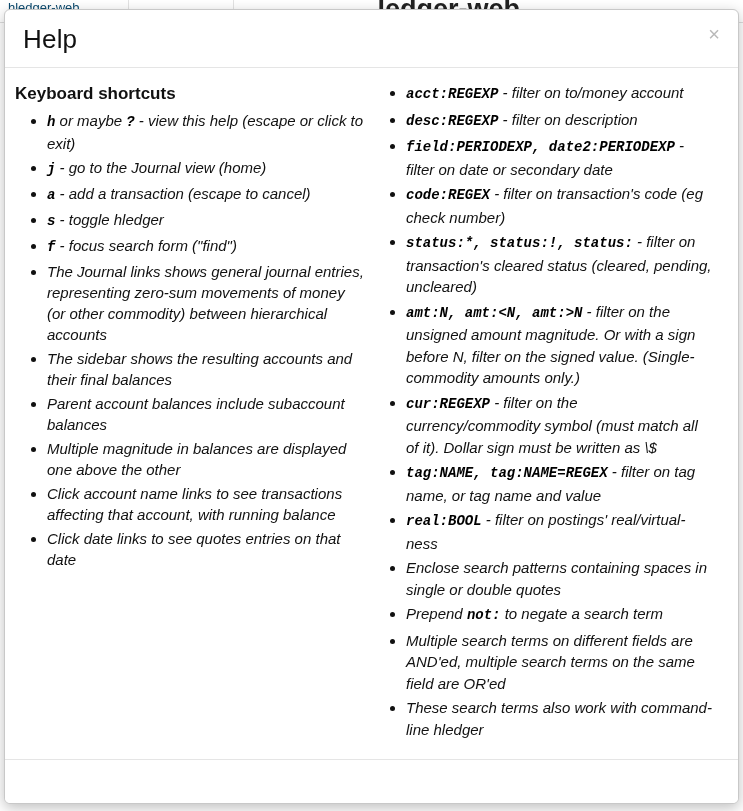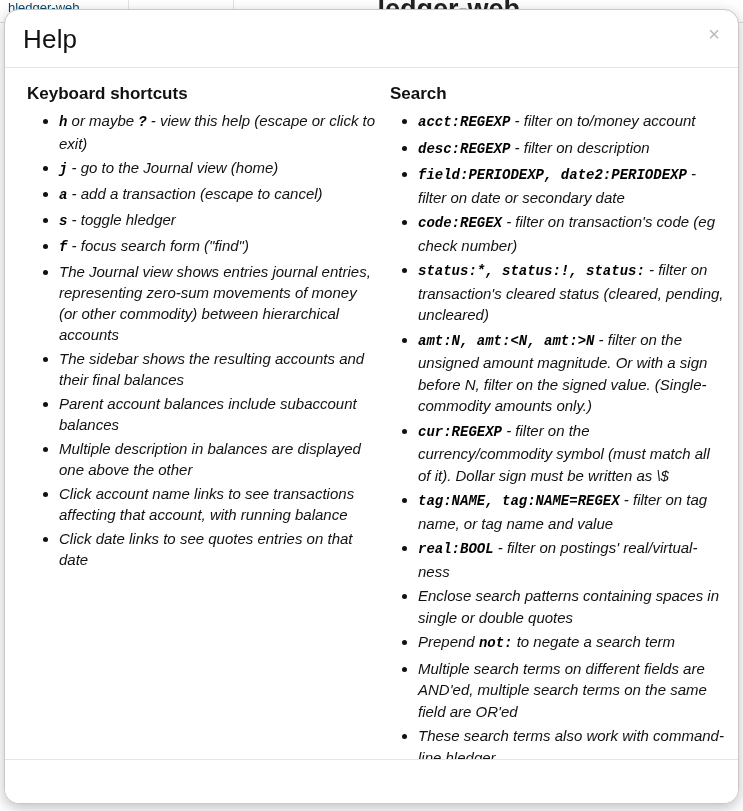--- a/index.html
+++ b/index.html
@@ -57,21 +57,21 @@
 
   
   .modal {
     position: absolute;
     left: 4px;
     top: 9px;
     width: 735px;
     height: 795px;
     background: #ffffff;
     border: 1px solid #c8c8c8;
-    border-radius: 15px;
+    border-radius: 6px;
     box-shadow: 0 4px 14px rgba(0,0,0,0.25);
     box-sizing: border-box;
     overflow: hidden;
   }
   .modal-header {
     position: relative;
     height: 58px;
     border-bottom: 1px solid #e5e5e5;
     box-sizing: border-box;
   }
@@ -92,21 +92,21 @@
     line-height: 20px;
     color: #b9b9b9;
     background: none;
     border: none;
     cursor: pointer;
     padding: 2px 4px;
     font-family: "Liberation Sans", sans-serif;
   }
   .modal-body {
     position: relative;
-    padding: 14px 16px 10px 16px;
+    padding: 14px 16px 10px 4px;
     box-sizing: border-box;
   }
   .cols {
     display: flex;
     align-items: flex-start;
   }
   .col-left {
     width: 363px;
     flex: 0 0 363px;
     padding-right: 6px;
@@ -180,31 +180,30 @@
         <h4 class="section first">Keyboard shortcuts</h4>
         <ul class="bullets">
           <li><code class="mono">h</code><span> or maybe </span><code class="mono">?</code><span> - view this help (escape or click to exit)</span></li>
           <li><code class="mono">j</code><span> - go to the Journal view (home)</span></li>
           <li><code class="mono">a</code><span> - add a transaction (escape to cancel)</span></li>
           <li><code class="mono">s</code><span> - toggle hledger</span></li>
           <li><code class="mono">f</code><span> - focus search form ("find")</span></li>
         </ul>
 
         <ul class="bullets">
-          <li>The Journal view shows entries journal entries, representing zero-sum movements of money (or other commodity) between hierarchical accounts</li>
+          <li>The Journal links shows general journal entries, representing zero-sum movements of money (or other commodity) between hierarchical accounts</li>
           <li>The sidebar shows the resulting accounts and their final balances</li>
           <li>Parent account balances include subaccount balances</li>
-          <li>Multiple description in balances are displayed one above the other</li>
+          <li>Multiple magnitude in balances are displayed one above the other</li>
           <li>Click account name links to see transactions affecting that account, with running balance</li>
           <li>Click date links to see quotes entries on that date</li>
         </ul>
       </div>
 
       <div class="col-right">
-        <h4 class="section first">Search</h4>
         <ul class="bullets">
           <li><code class="mono">acct:REGEXP</code><span> - filter on to/money account</span></li>
           <li><code class="mono">desc:REGEXP</code><span> - filter on description</span></li>
           <li><code class="mono">field:PERIODEXP, date2:PERIODEXP</code><span> - filter on date or secondary date</span></li>
           <li><code class="mono">code:REGEX</code><span> - filter on transaction's code (eg check number)</span></li>
           <li><code class="mono">status:*, status:!, status:</code><span> - filter on transaction's cleared status (cleared, pending, uncleared)</span></li>
           <li><code class="mono">amt:N, amt:&lt;N, amt:&gt;N</code><span> - filter on the unsigned amount magnitude. Or with a sign before N, filter on the signed value. (Single-commodity amounts only.)</span></li>
           <li><code class="mono">cur:REGEXP</code><span> - filter on the currency/commodity symbol (must match all of it). Dollar sign must be written as \$</span></li>
           <li><code class="mono">tag:NAME, tag:NAME=REGEX</code><span> - filter on tag name, or tag name and value</span></li>
           <li><code class="mono">real:BOOL</code><span> - filter on postings' real/virtual-ness</span></li>

